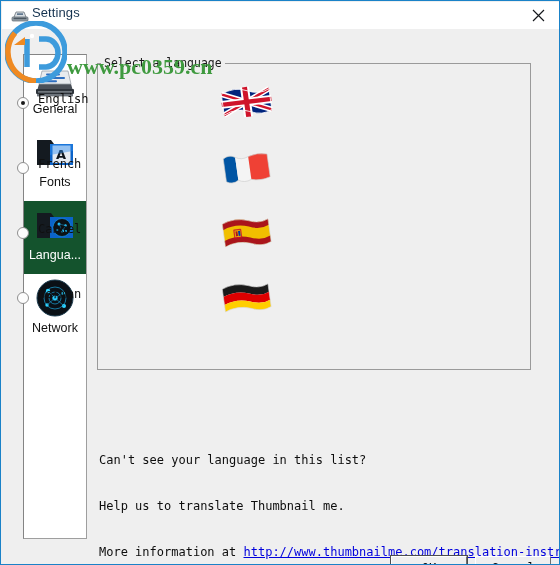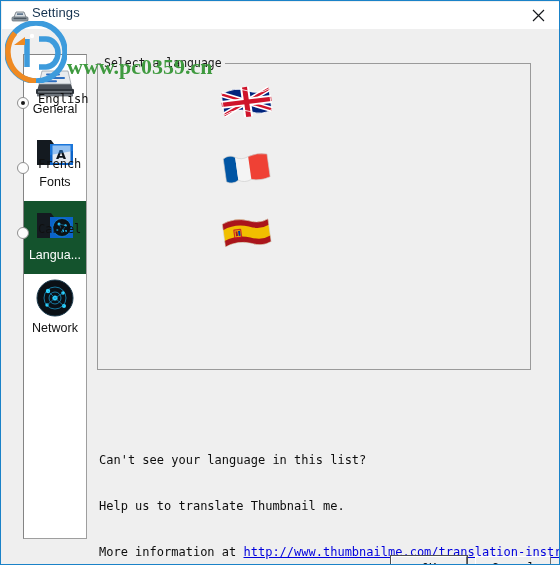--- a/index.html
+++ b/index.html
@@ -389,20 +389,34 @@
               <rect x="1.2" y="1.2" width="5.6" height="6.6" fill="#f1bf00"></rect>
               <rect x="2" y="2" width="2" height="5" fill="#aa151b"></rect>
               <rect x="4.6" y="2" width="2" height="5" fill="#0039a6"></rect>
             </g>
             <path d="M7 10 Q20 5 33 10 Q44 15 53 11 L53 34 Q44 38 33 33 Q20 28 7 33 Z" fill="none" stroke="#d8d8d8" stroke-width="0.6"></path>
           </g>
         </svg>
       </span>
     </div>
 
+    <div class="lang-row" style="top:241px">
+      <span class="radio-outer"></span>
+      <span class="lang-label">German</span>
+      <span class="flag">
+        <svg width="58" height="48" viewBox="0 0 58 48">
+          <g transform="rotate(-8 29 24)">
+            <path d="M7 10 Q20 5 33 10 Q44 15 53 11 L53 19 Q44 23 33 18 Q20 13 7 18 Z" fill="#1a1a1a"></path>
+            <path d="M7 18 Q20 13 33 18 Q44 23 53 19 L53 27 Q44 31 33 26 Q20 21 7 26 Z" fill="#dd0000"></path>
+            <path d="M7 26 Q20 21 33 26 Q44 31 53 27 L53 34 Q44 38 33 33 Q20 28 7 33 Z" fill="#ffce00"></path>
+            <path d="M7 10 Q20 5 33 10 Q44 15 53 11 L53 34 Q44 38 33 33 Q20 28 7 33 Z" fill="none" stroke="#d8d8d8" stroke-width="0.6"></path>
+          </g>
+        </svg>
+      </span>
+    </div>
 
     <div id="helptext">
       <div class="help-line">Can't see your language in this list?</div>
       <div class="help-line">Help us to translate Thumbnail me.</div>
       <div class="help-line"><span>More information at </span><span id="help-link">http://www.thumbnailme.com/translation-instructions</span></div>
     </div>
 
     <div class="btn" id="ok-button">OK</div>
     <div class="btn" id="cancel-button">Cancel</div>
   </div>

